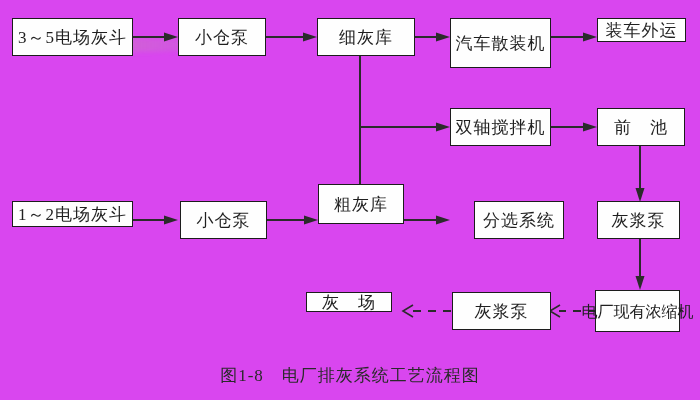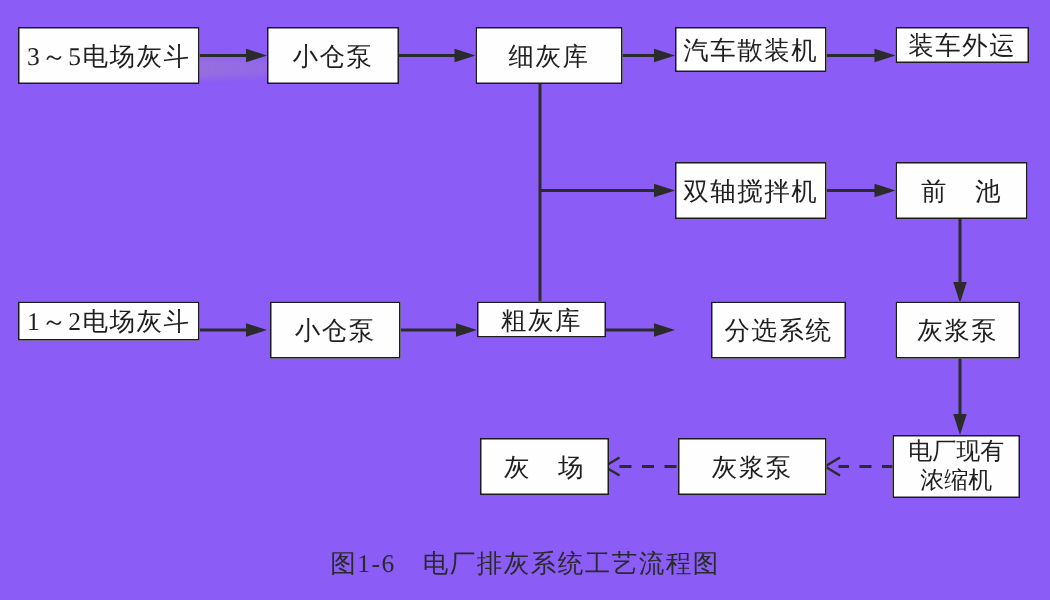--- a/index.html
+++ b/index.html
@@ -1,38 +1,38 @@
 <!DOCTYPE html>
 <html><head>
 <meta charset="utf-8">
 <style>
   html,body{margin:0;padding:0;background:#e8e8e8;}
   #canvas{
     position:relative;
     width:700px;height:400px;
-    background:#8b5cf6;
+    background:#d946ef;
     font-family:"Liberation Serif","DejaVu Serif",serif;
     overflow:hidden;
   }
   #wires{position:absolute;left:0;top:0;width:700px;height:400px;}
   .node{
     position:absolute;
     box-sizing:border-box;
     border:1.5px solid #1c1c1c;
     background:#fefefe;
     display:flex;
     align-items:center;
     justify-content:center;
     font-size:17px;
     color:#1f1f1f;
     letter-spacing:1px;
     white-space:nowrap;
   }
   .node.two-line{
-    flex-direction:column;
+    flex-direction:row;
     font-size:16px;
     line-height:19px;
     letter-spacing:0;
   }
   .caption{
     position:absolute;
     left:0;top:364px;width:700px;
     text-align:center;
     font-size:17px;
     color:#2a2a2a;
@@ -118,56 +118,56 @@
 
   <div class="node" style="left:12px;top:18px;width:121px;height:38px">
     <span>3～5电场灰斗</span>
   </div>
   <div class="node" style="left:178px;top:18px;width:88px;height:38px">
     <span>小仓泵</span>
   </div>
   <div class="node" style="left:317px;top:18px;width:98px;height:38px">
     <span>细灰库</span>
   </div>
-  <div class="node" style="left:450px;top:18px;width:101px;height:30px">
+  <div class="node" style="left:450px;top:18px;width:101px;height:50px">
     <span>汽车散装机</span>
   </div>
   <div class="node" style="left:597px;top:18px;width:89px;height:24px">
     <span>装车外运</span>
   </div>
 
   <div class="node" style="left:450px;top:108px;width:101px;height:38px">
     <span>双轴搅拌机</span>
   </div>
   <div class="node" style="left:597px;top:108px;width:88px;height:38px">
     <span>前　池</span>
   </div>
 
   <div class="node" style="left:12px;top:201px;width:121px;height:26px">
     <span>1～2电场灰斗</span>
   </div>
   <div class="node" style="left:180px;top:201px;width:87px;height:38px">
     <span>小仓泵</span>
   </div>
-  <div class="node" style="left:318px;top:201px;width:86px;height:24px">
+  <div class="node" style="left:318px;top:184px;width:86px;height:40px">
     <span>粗灰库</span>
   </div>
   <div class="node" style="left:474px;top:201px;width:90px;height:38px">
     <span>分选系统</span>
   </div>
   <div class="node" style="left:597px;top:201px;width:83px;height:38px">
     <span>灰浆泵</span>
   </div>
 
-  <div class="node" style="left:320px;top:292px;width:86px;height:38px">
+  <div class="node" style="left:306px;top:292px;width:86px;height:20px">
     <span>灰　场</span>
   </div>
   <div class="node" style="left:452px;top:292px;width:99px;height:38px">
     <span>灰浆泵</span>
   </div>
   <div class="node two-line" style="left:595px;top:290px;width:85px;height:42px">
     <span>电厂现有</span>
     <span>浓缩机</span>
   </div>
 
-  <div class="caption">图1-6　电厂排灰系统工艺流程图</div>
+  <div class="caption">图1-8　电厂排灰系统工艺流程图</div>
 
 </div>
 
 </body></html>

